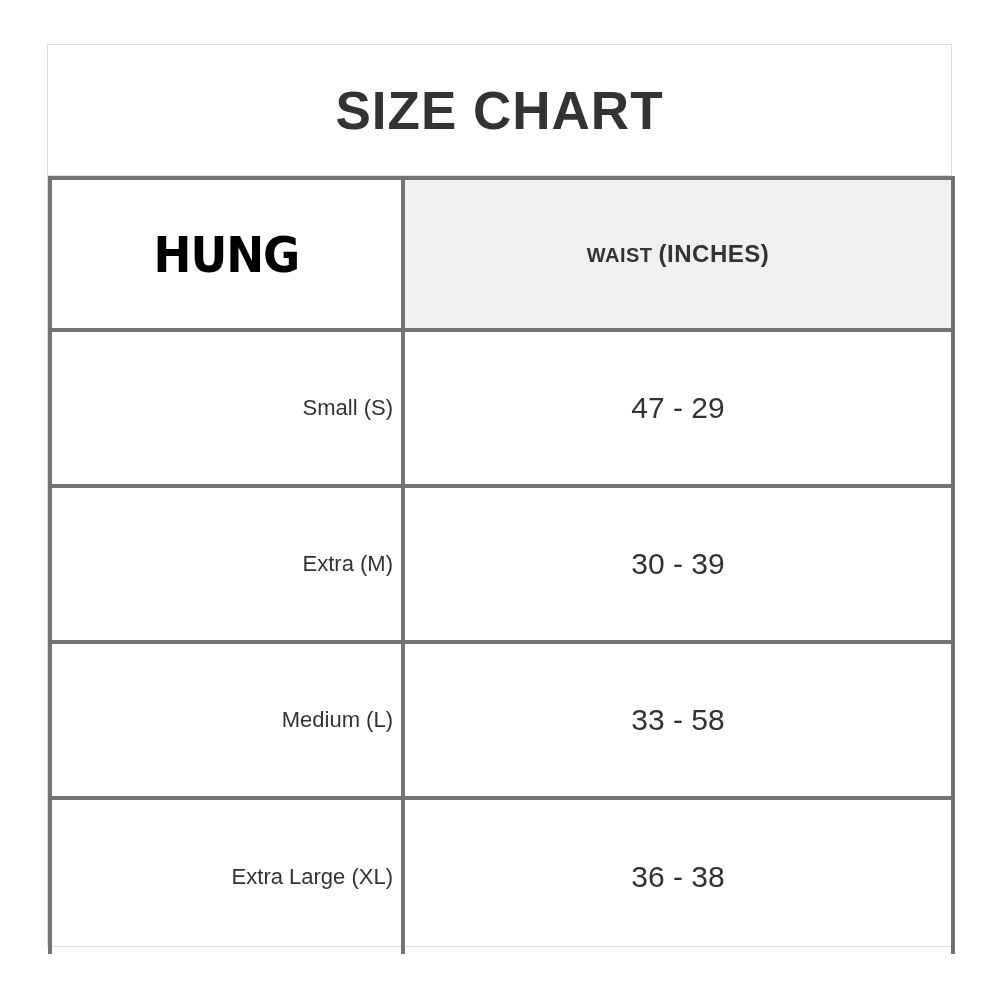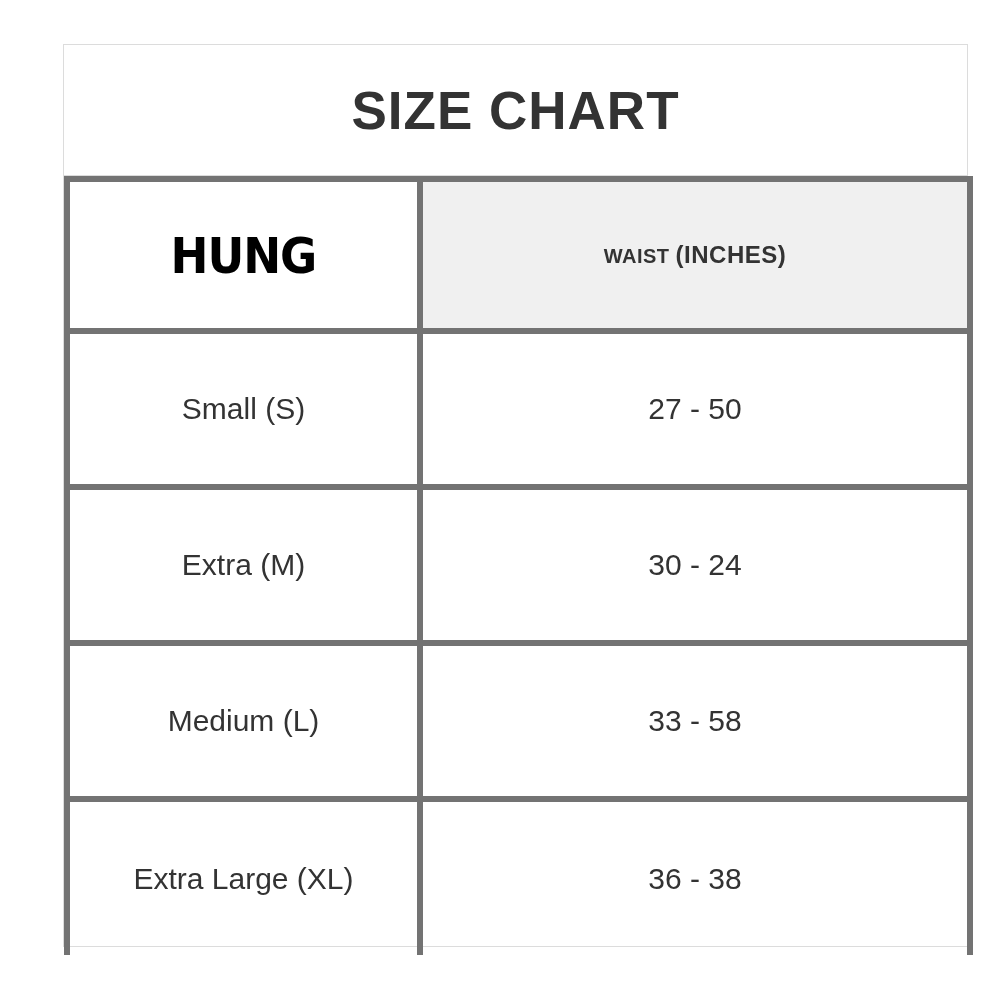--- a/index.html
+++ b/index.html
@@ -21,21 +21,20 @@
 
   .chart-wrap {
     position: absolute;
     left: 47px;
     top: 44px;
     width: 905px;
     height: 903px;
     border: 1px solid #dcdcdc;
     box-sizing: border-box;
     background: #ffffff;
-    margin-left: 16px;
   }
 
   .title-row {
     height: 131px;
     border-bottom: 1px solid #dcdcdc;
     display: flex;
     align-items: center;
     justify-content: center;
     box-sizing: border-box;
   }
@@ -48,21 +47,21 @@
     line-height: 1;
   }
 
   .table {
     width: 100%;
     border-collapse: collapse;
     table-layout: fixed;
   }
 
   .table td, .table th {
-    border: 6px solid #737373;
+    border: 4px solid #737373;
     box-sizing: border-box;
     padding: 8px;
   }
 
   .col-size { width: 353px; }
   .col-waist { width: 550px; }
 
   .head-row { height: 152px; }
 
   .head-brand {
@@ -99,24 +98,24 @@
   .waist-unit {
     font-size: 24px;
     font-weight: bold;
     color: #333333;
     letter-spacing: 0.5px;
   }
 
   .data-row { height: 156px; }
 
   .cell-size {
-    text-align: center;
+    text-align: right;
     vertical-align: middle;
     padding-left: 33px;
-    font-size: 30px;
+    font-size: 22px;
     color: #333333;
     border-left: none;
   }
 
   .cell-waist {
     text-align: center;
     vertical-align: middle;
     font-size: 30px;
     color: #333333;
     border-right: none;
@@ -146,26 +145,26 @@
           <td class="head-brand">
             <span class="brand-logo">HUNG</span>
           </td>
           <td class="head-waist">
             <span class="waist-label">WAIST</span><span class="waist-label">&nbsp;</span><span class="waist-unit">(INCHES)</span>
           </td>
         </tr>
 
         <tr class="data-row">
           <td class="cell-size">Small (S)</td>
-          <td class="cell-waist">27 - 50</td>
+          <td class="cell-waist">47 - 29</td>
         </tr>
 
         <tr class="data-row">
           <td class="cell-size">Extra (M)</td>
-          <td class="cell-waist">30 - 24</td>
+          <td class="cell-waist">30 - 39</td>
         </tr>
 
         <tr class="data-row">
           <td class="cell-size">Medium (L)</td>
           <td class="cell-waist">33 - 58</td>
         </tr>
 
         <tr class="data-row">
           <td class="cell-size">Extra Large (XL)</td>
           <td class="cell-waist">36 - 38</td>

